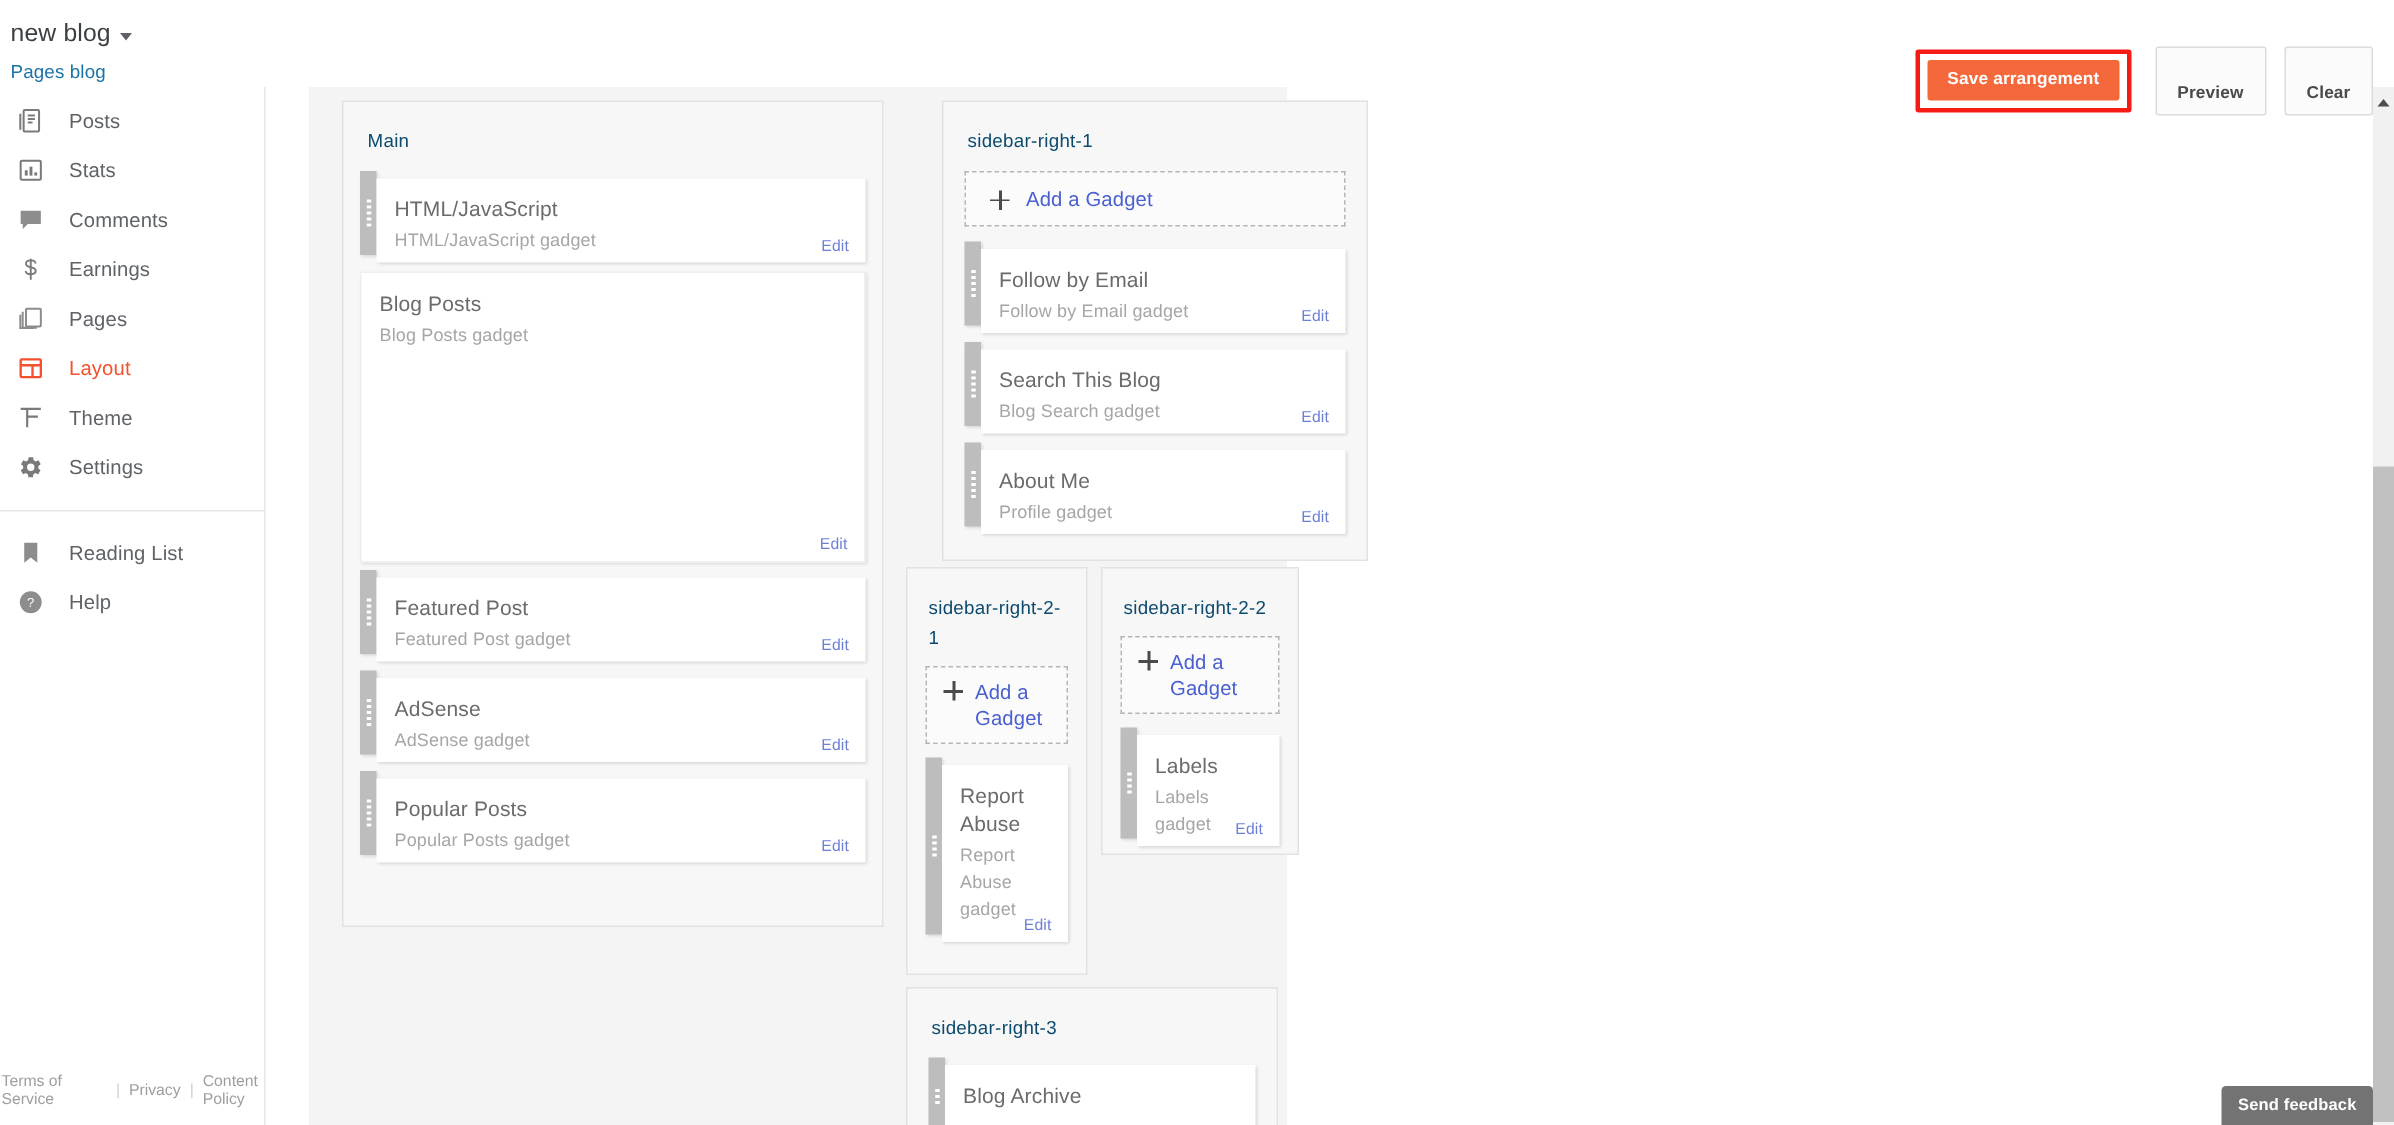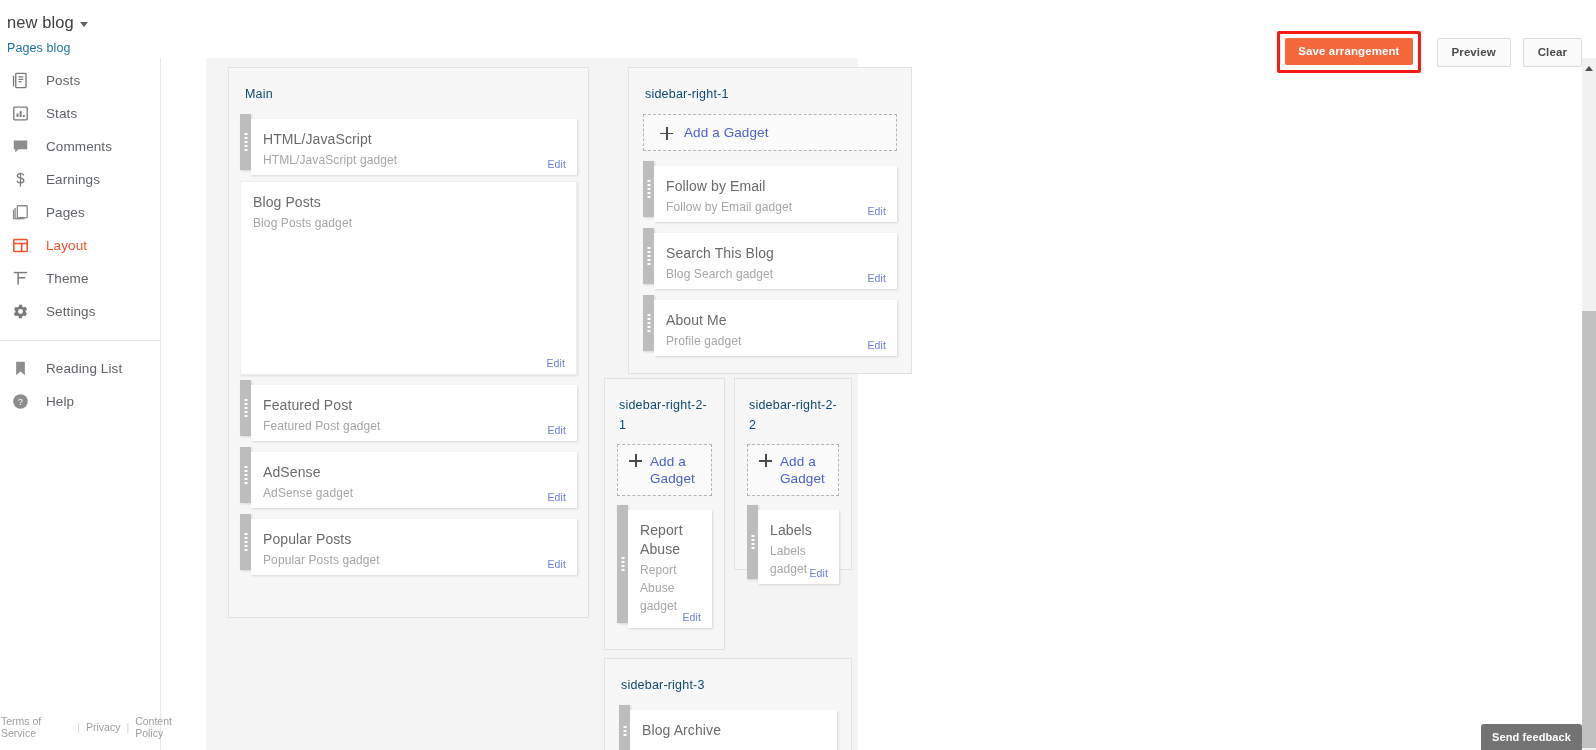--- a/index.html
+++ b/index.html
@@ -62,30 +62,30 @@
     white-space: nowrap;
   }
   .btn-plain {
     background: #fbfbfb;
     color: #4a4a4a;
     border: 1px solid #dcdcdc;
     font-family: "Liberation Sans", sans-serif;
     font-size: 11.5px;
     font-weight: bold;
     letter-spacing: .1px;
-    padding: 7px 14px 8px 14px;
+    padding: 24px 14px 8px 14px;
     border-radius: 2px;
     cursor: pointer;
     white-space: nowrap;
   }
   #btn-preview { margin-right: 12px; }
 
   
   #leftnav {
-    position: absolute; left: 0; top: 58px; width: 161px; height: 692px;
+    position: absolute; left: 0; top: 58px; width: 177px; height: 692px;
     background: #ffffff;
     border-right: 1px solid #e8e8e8;
     z-index: 30;
   }
   .navitem {
     display: flex; align-items: center;
     height: 33px;
     padding-left: 10px;
     gap: 15px;
     cursor: pointer;
@@ -547,21 +547,21 @@
             </div>
             <div class="gadget-body" style="min-height: 118px;">
               <div class="gadget-title">Report Abuse</div>
               <div class="gadget-sub">Report Abuse gadget</div>
               <a href="#" class="edit-link">Edit</a>
             </div>
           </div>
         </div>
     </div>
 
-    <div class="column-box" id="col-sr22" style="left:528px; top:320px; width:118px; height:192px;">
+    <div class="column-box" id="col-sr22" style="left:528px; top:320px; width:132px; height:192px;">
       <div class="column-title narrow">sidebar-right-2-2</div>
       <div id="sr22-add" style="padding:9px 12px 0 12px;">
           <div class="add-gadget narrow">
             <span class="plus"></span>
             <span class="lbl">Add a Gadget</span>
           </div>
         </div>
       <div id="sr22-gadgets" style="padding:9px 12px 0 12px;">
           <div class="gadget">
             <div class="drag-handle">

